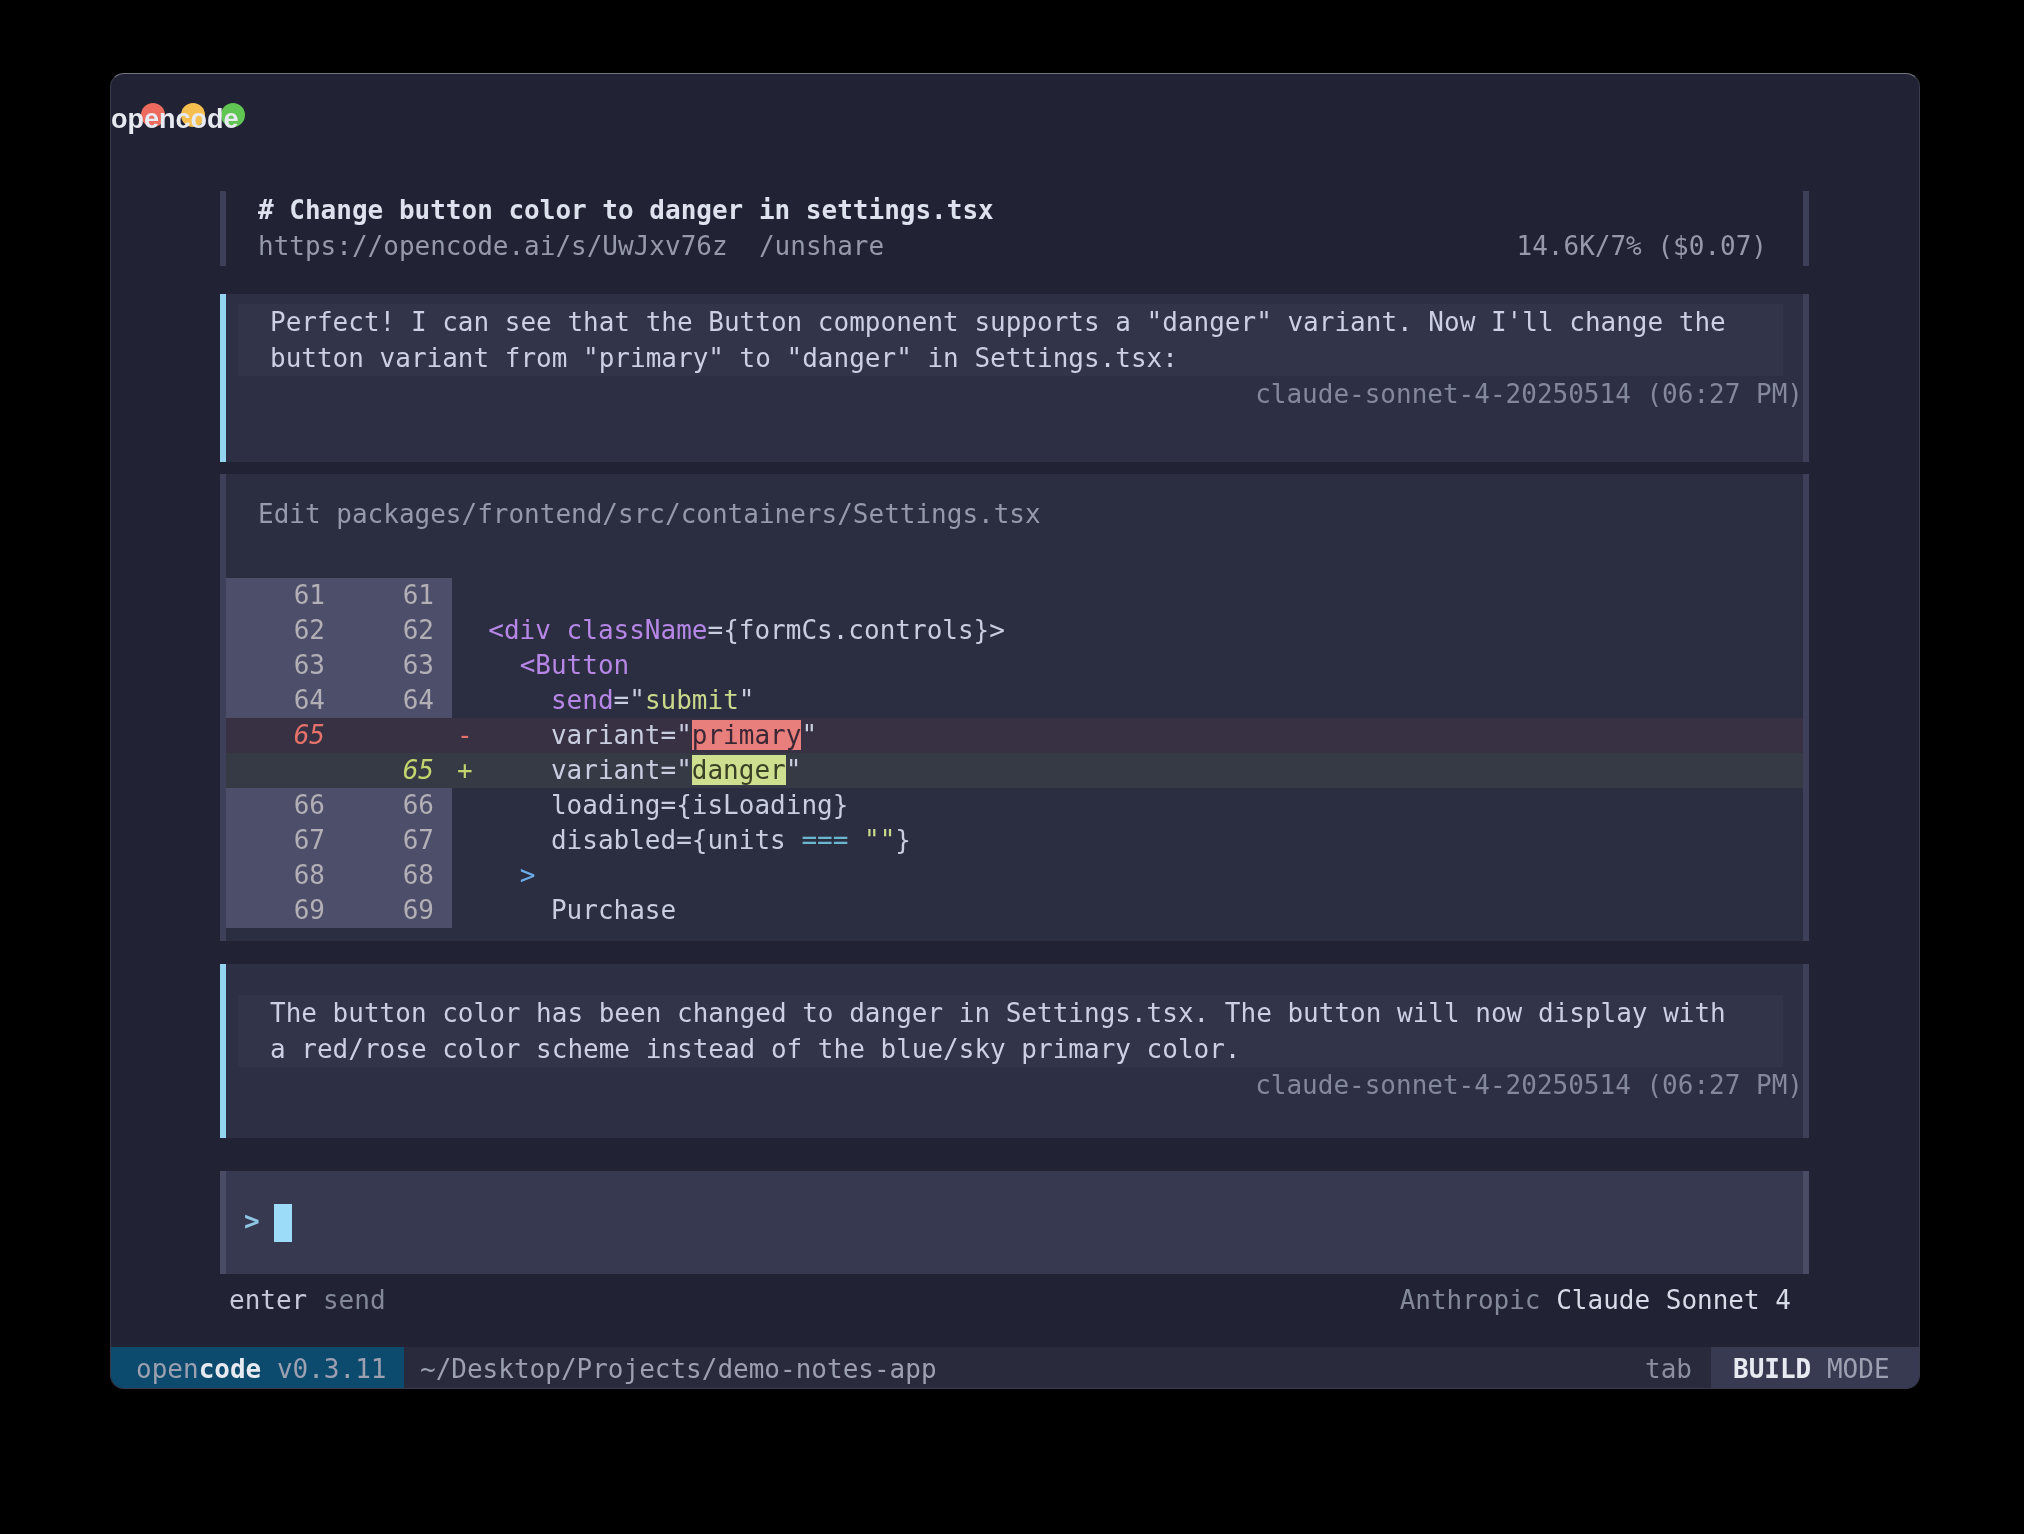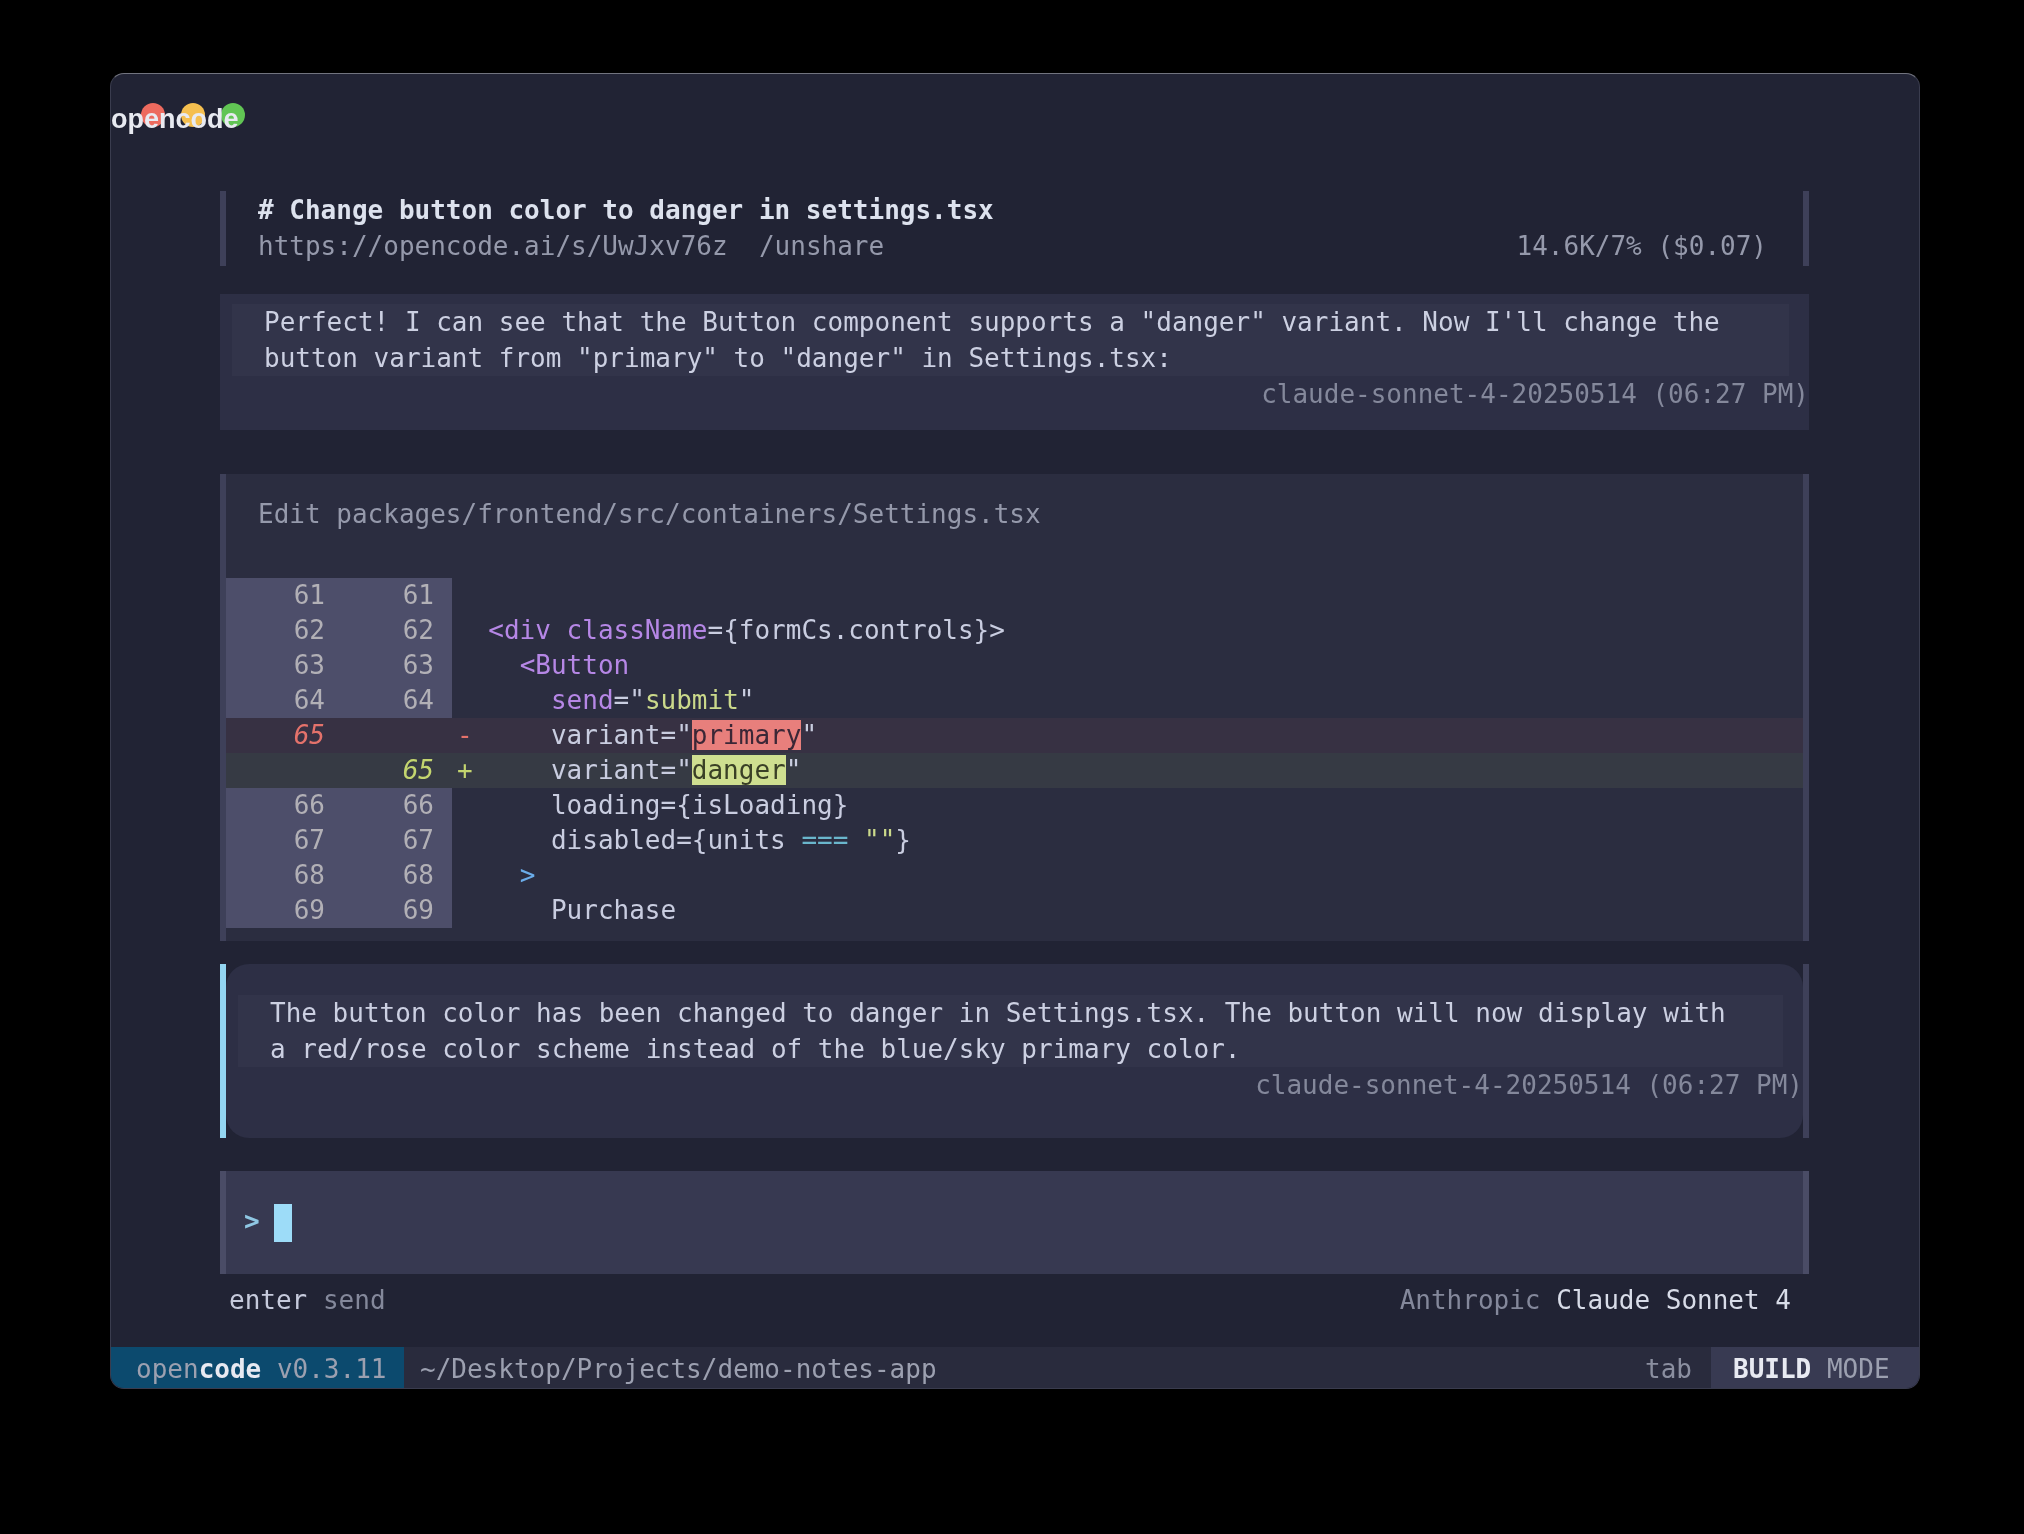--- a/index.html
+++ b/index.html
@@ -32,23 +32,23 @@
   .body { flex:1; min-width:0; }
 
   
   .hdr { top:117px; height:75px; }
   .hdr .body { padding:1px 36px 0 32px; }
   .hdr-title { font-weight:bold; color:#dde2ee; font-size:26px; line-height:36px; white-space:pre; }
   .hdr-line2 { display:flex; justify-content:space-between; font-size:26px; line-height:36px; color:#9599ab; white-space:pre; }
 
   
   .msg .body { background:#2d2f45; padding:10px 0 0 0; }
-  .msg1 { top:220px; height:136px;flex-direction:column; }
+  .msg1 { top:220px; height:168px; }
   .msg2 { top:890px; height:174px; }
-  .msg2 .body { padding-top:31px;border-radius:23px; }
+  .msg2 .body { padding-top:31px; }
   .mline { font-size:26px; line-height:36px; color:#ccd0e2; white-space:pre;
            padding-left:32px; margin:0 20px 0 12px; background:rgba(255,255,255,0.028); }
   .mmeta { font-size:26px; line-height:36px; color:#84889b; white-space:pre; padding-left:32px;text-align:right; }
 
   
   .diff { top:400px; height:467px; }
   .diff .body { background:#2b2d40; padding-top:22px; }
   .diff-header { font-size:26px; line-height:36px; color:#9599ab; padding-left:32px; white-space:pre; }
   .diff-spacer { height:46px; }
   .drow { display:flex; height:35px; line-height:35px; font-size:26px; }

